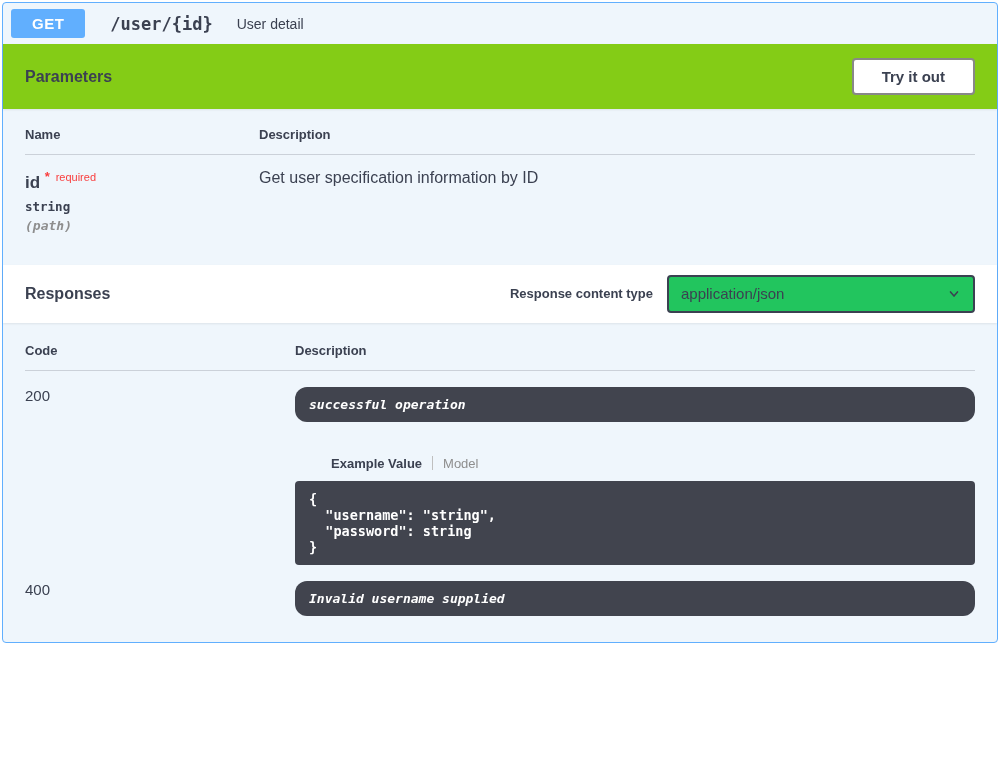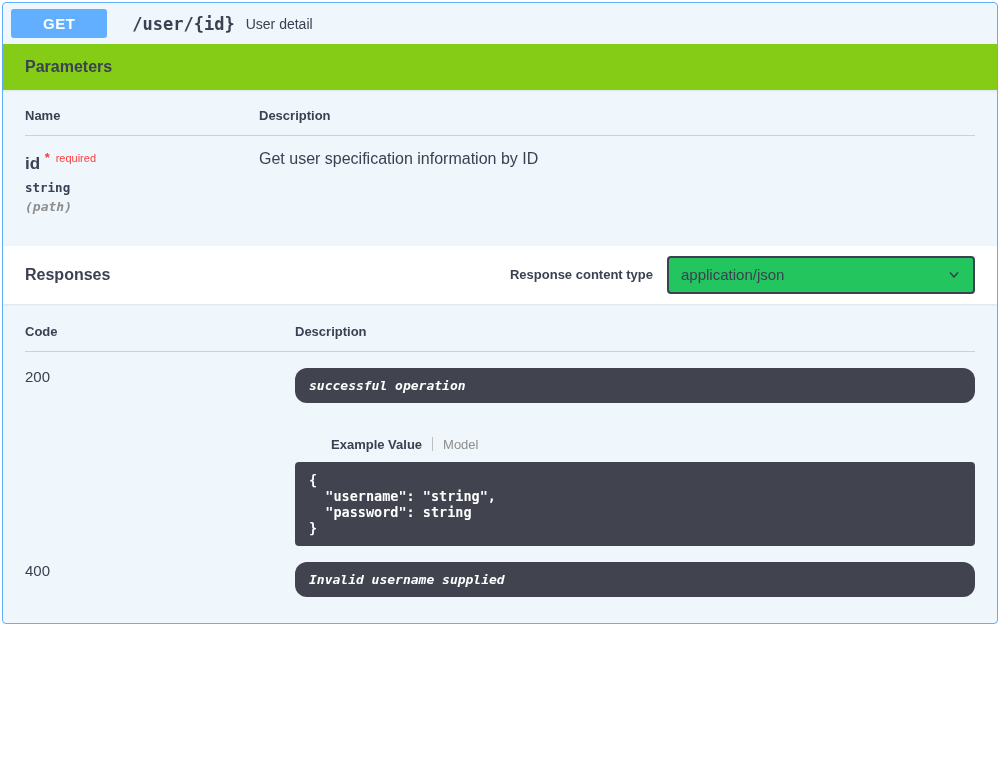--- a/index.html
+++ b/index.html
@@ -19,34 +19,34 @@
     display: flex;
     align-items: center;
     padding: 6px 8px;
   }
   .method-badge {
     background: #61affe;
     color: #fff;
     font-weight: 700;
     font-size: 15px;
     border-radius: 3px;
-    padding: 6px 32px;
+    padding: 6px 21px;
     letter-spacing: 0.5px;
   }
   .path {
     font-family: "Menlo", "Monaco", "Consolas", monospace;
     font-size: 17px;
     color: #3b4151;
     font-weight: 700;
     margin-left: 25px;
   }
   .summary {
     font-size: 14px;
     color: #3b4151;
-    margin-left: 11px;
+    margin-left: 24px;
   }
   .section-bar {
     display: flex;
     align-items: center;
     justify-content: space-between;
     background: #84cc16;
     padding: 14px 22px;
     box-shadow: 0 1px 2px rgba(0,0,0,.08);
   }
   .section-title {
@@ -234,20 +234,21 @@
 <div class="operation">
 
   <div class="op-header">
     <span class="method-badge">GET</span>
     <span class="path">/user/{id}</span>
     <span class="summary">User detail</span>
   </div>
 
   <div class="section-bar">
     <span class="section-title">Parameters</span>
+    <button class="try-btn">Try it out</button>
   </div>
 
   <div class="params-body">
     <div class="param-table">
       <div class="param-row">
         <div class="param-name-col th">Name</div>
         <div class="param-desc-col th">Description</div>
       </div>
       <div class="param-row">
         <div class="param-name-col">

